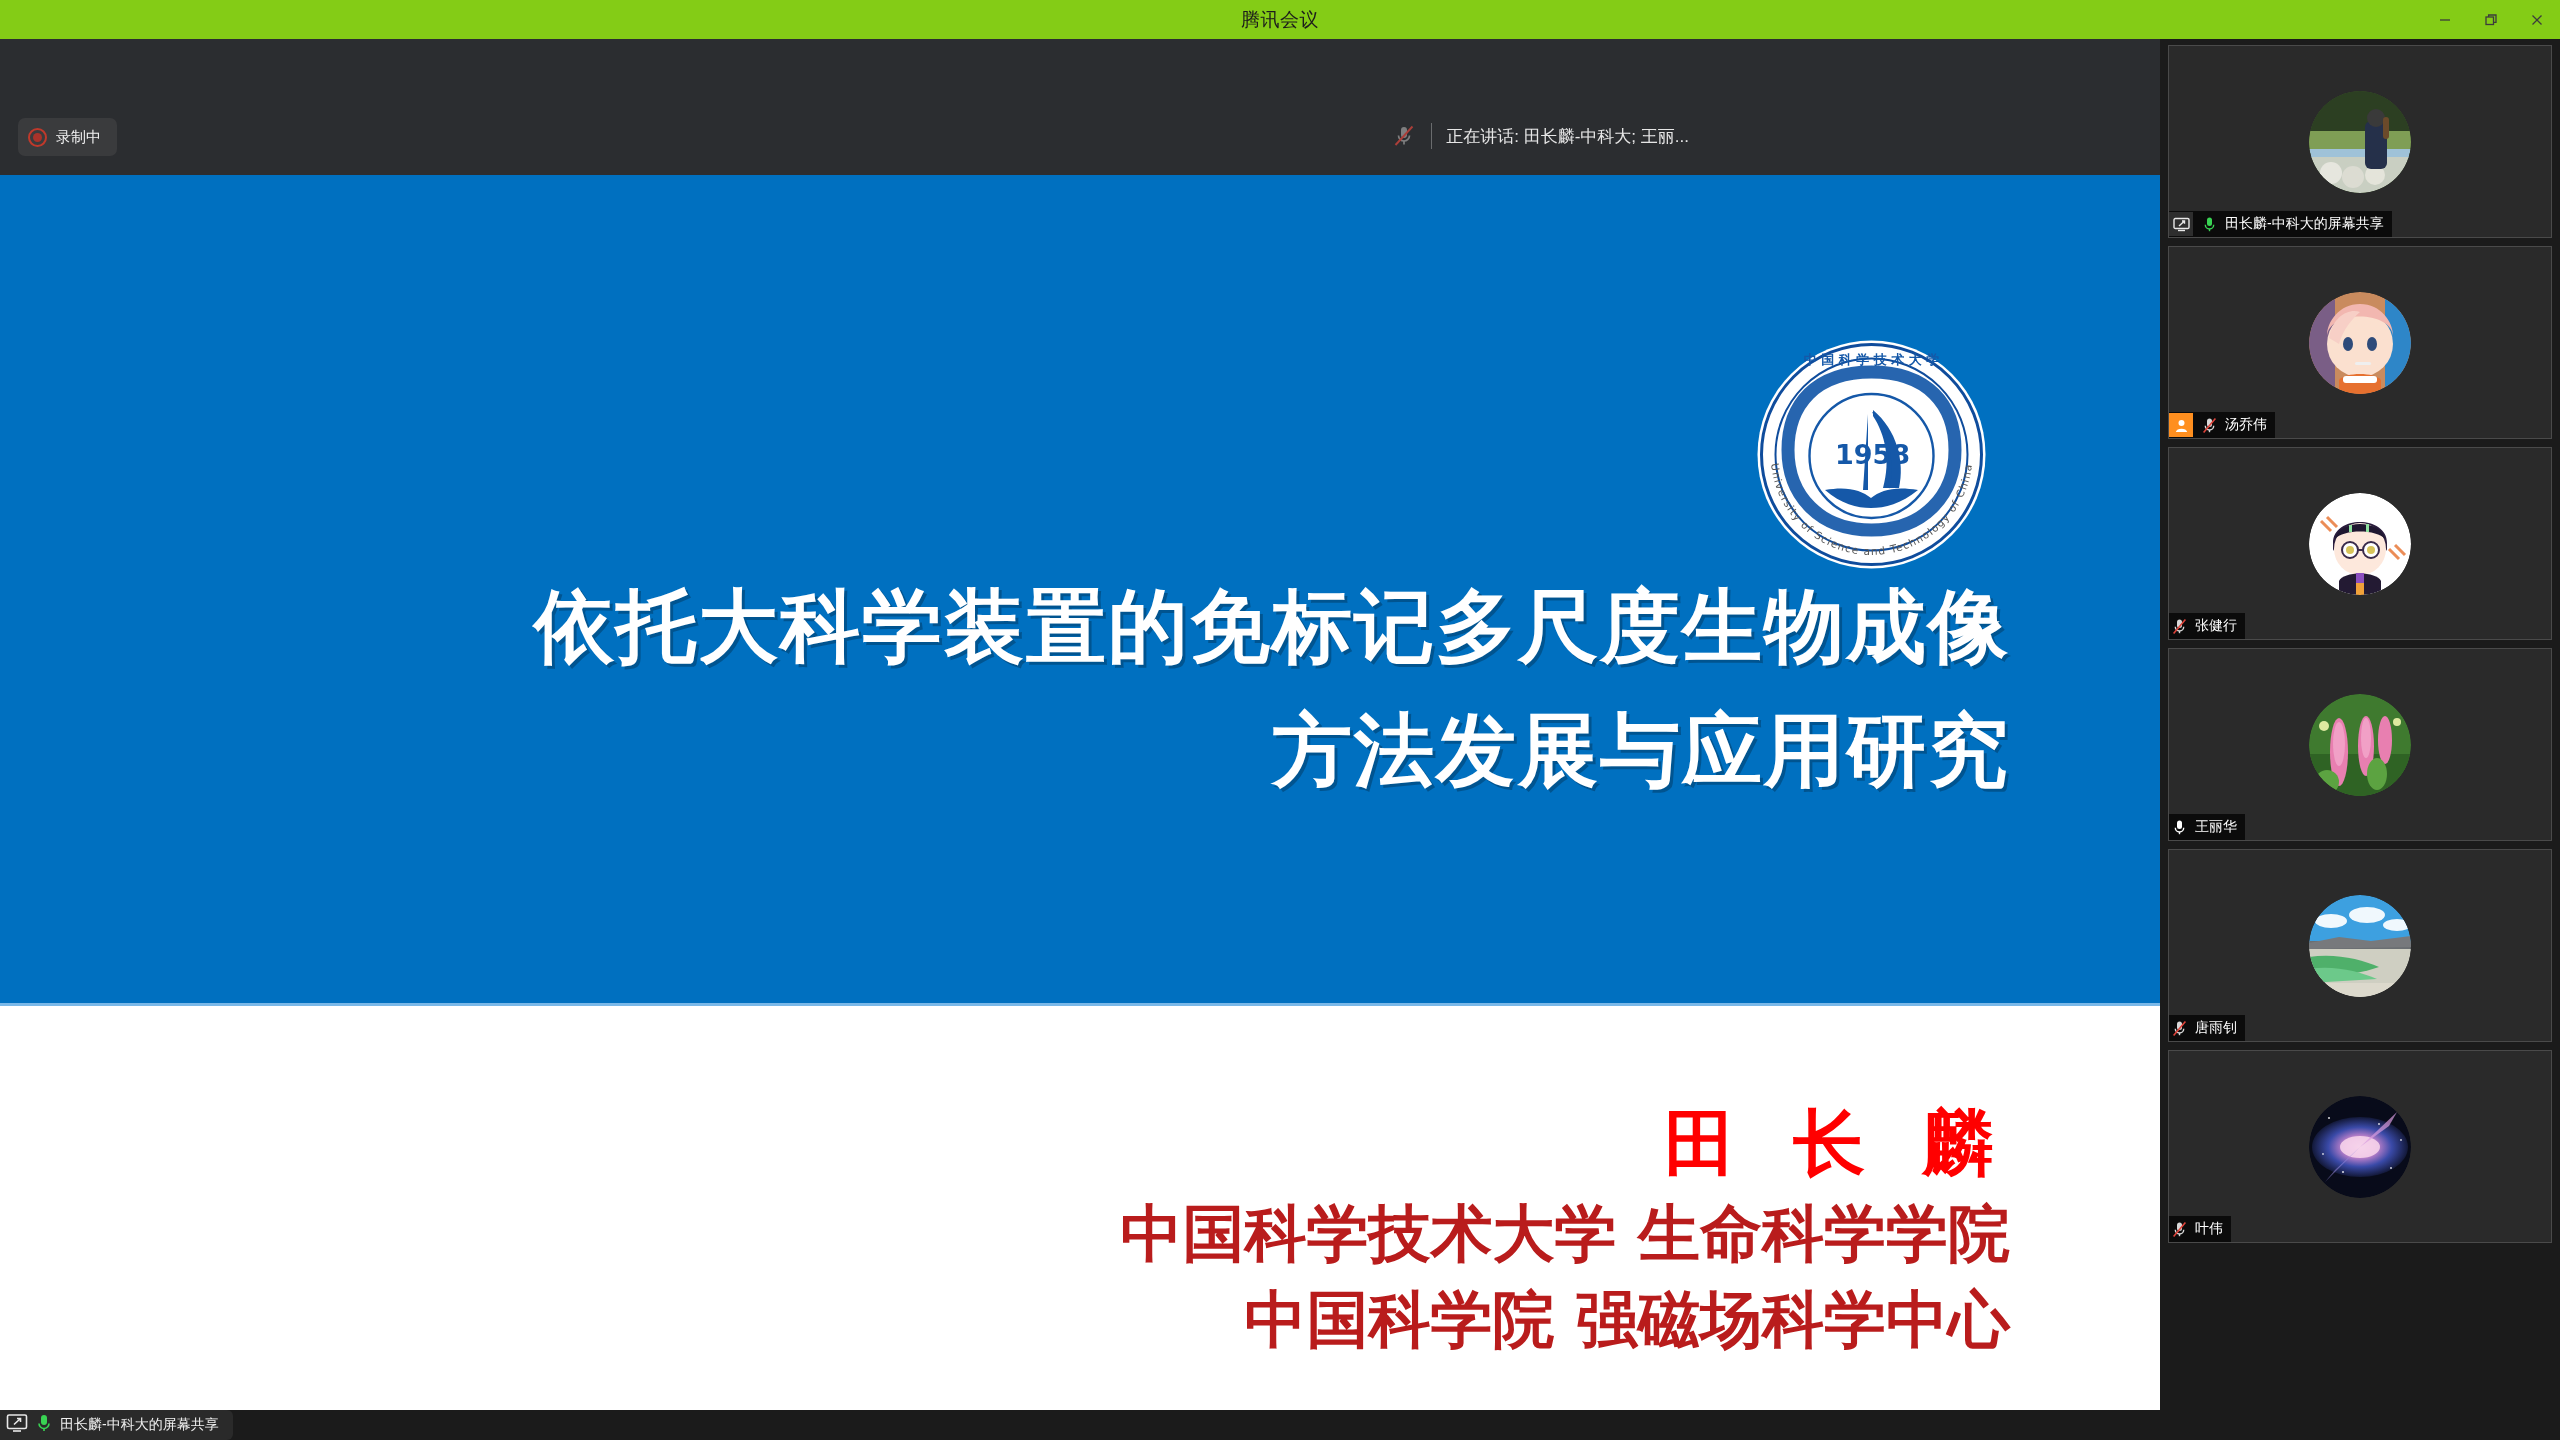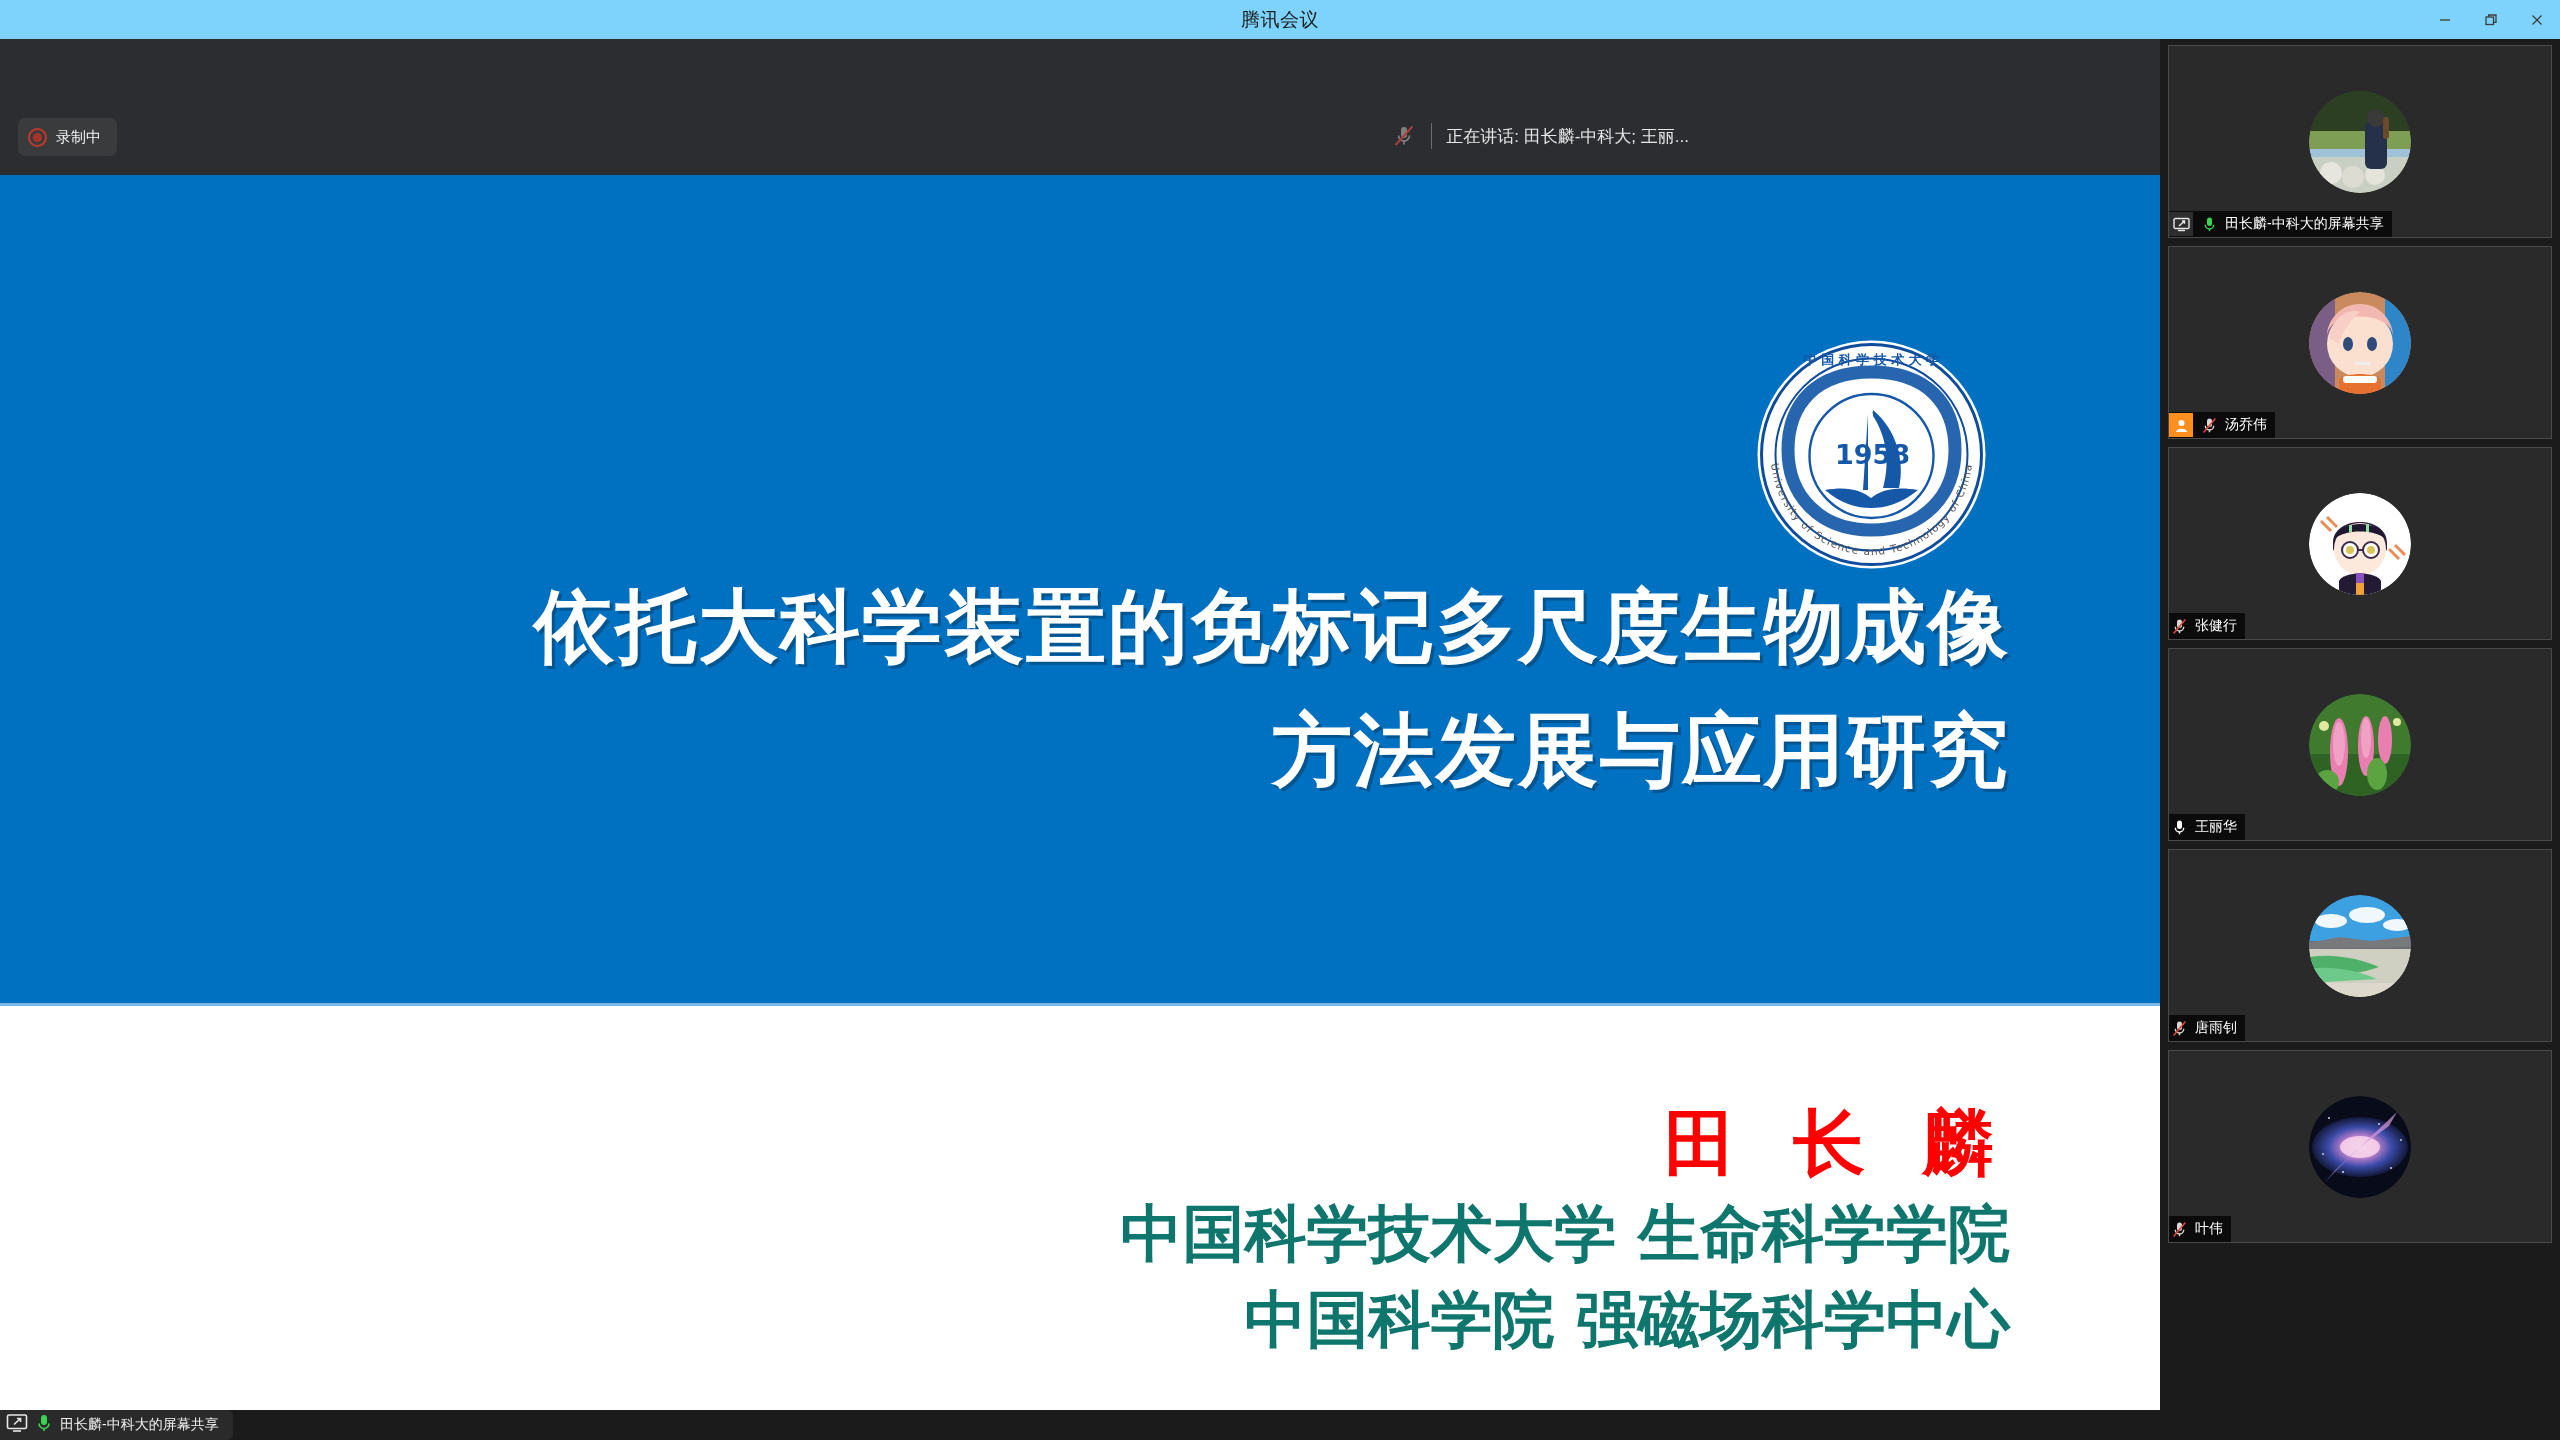--- a/index.html
+++ b/index.html
@@ -8,21 +8,21 @@
     background:#1b1b1b;
     font-family:"Liberation Sans", "DejaVu Sans", sans-serif;
     overflow:hidden;
   }
 
   
   #app { position:relative; width:2560px; height:1440px; background:#2b2d30; }
 
   .titlebar {
     position:absolute; left:0; top:0; width:2560px; height:39px;
-    background:#7dd3fc; display:flex; align-items:center; justify-content:center;
+    background:#84cc16; display:flex; align-items:center; justify-content:center;
   }
   .titlebar-text { font-size:19px; color:#1c1c1c; letter-spacing:.5px; }
   .win-controls {
     position:absolute; right:0; top:0; height:39px; display:flex; align-items:center;
   }
   .win-btn {
     width:46px; height:39px; display:flex; align-items:center; justify-content:center;
     color:#3c3c3c;
   }
 
@@ -97,21 +97,21 @@
   .author-name {
     color:#ff0000; font-weight:bold; font-size:72px; line-height:96px;
     letter-spacing:16px;
     font-family:"DejaVu Sans", sans-serif;
   }
   .author-date {
     color:#ff0000; font-weight:bold; font-size:66px; line-height:88px;
     font-family:"DejaVu Sans", sans-serif; letter-spacing:1px;
   }
   .affil {
-    color:#0f766e; font-weight:bold; font-size:62px; line-height:86px;
+    color:#b91c1c; font-weight:bold; font-size:62px; line-height:86px;
     font-family:"DejaVu Sans", sans-serif;
   }
 
   
   .sidebar {
     position:absolute; right:0; top:0; width:400px; height:1401px;
     background:#1b1b1b; padding:6px 8px 0 8px;
   }
   .tile {
     position:relative; width:384px; height:193px;

